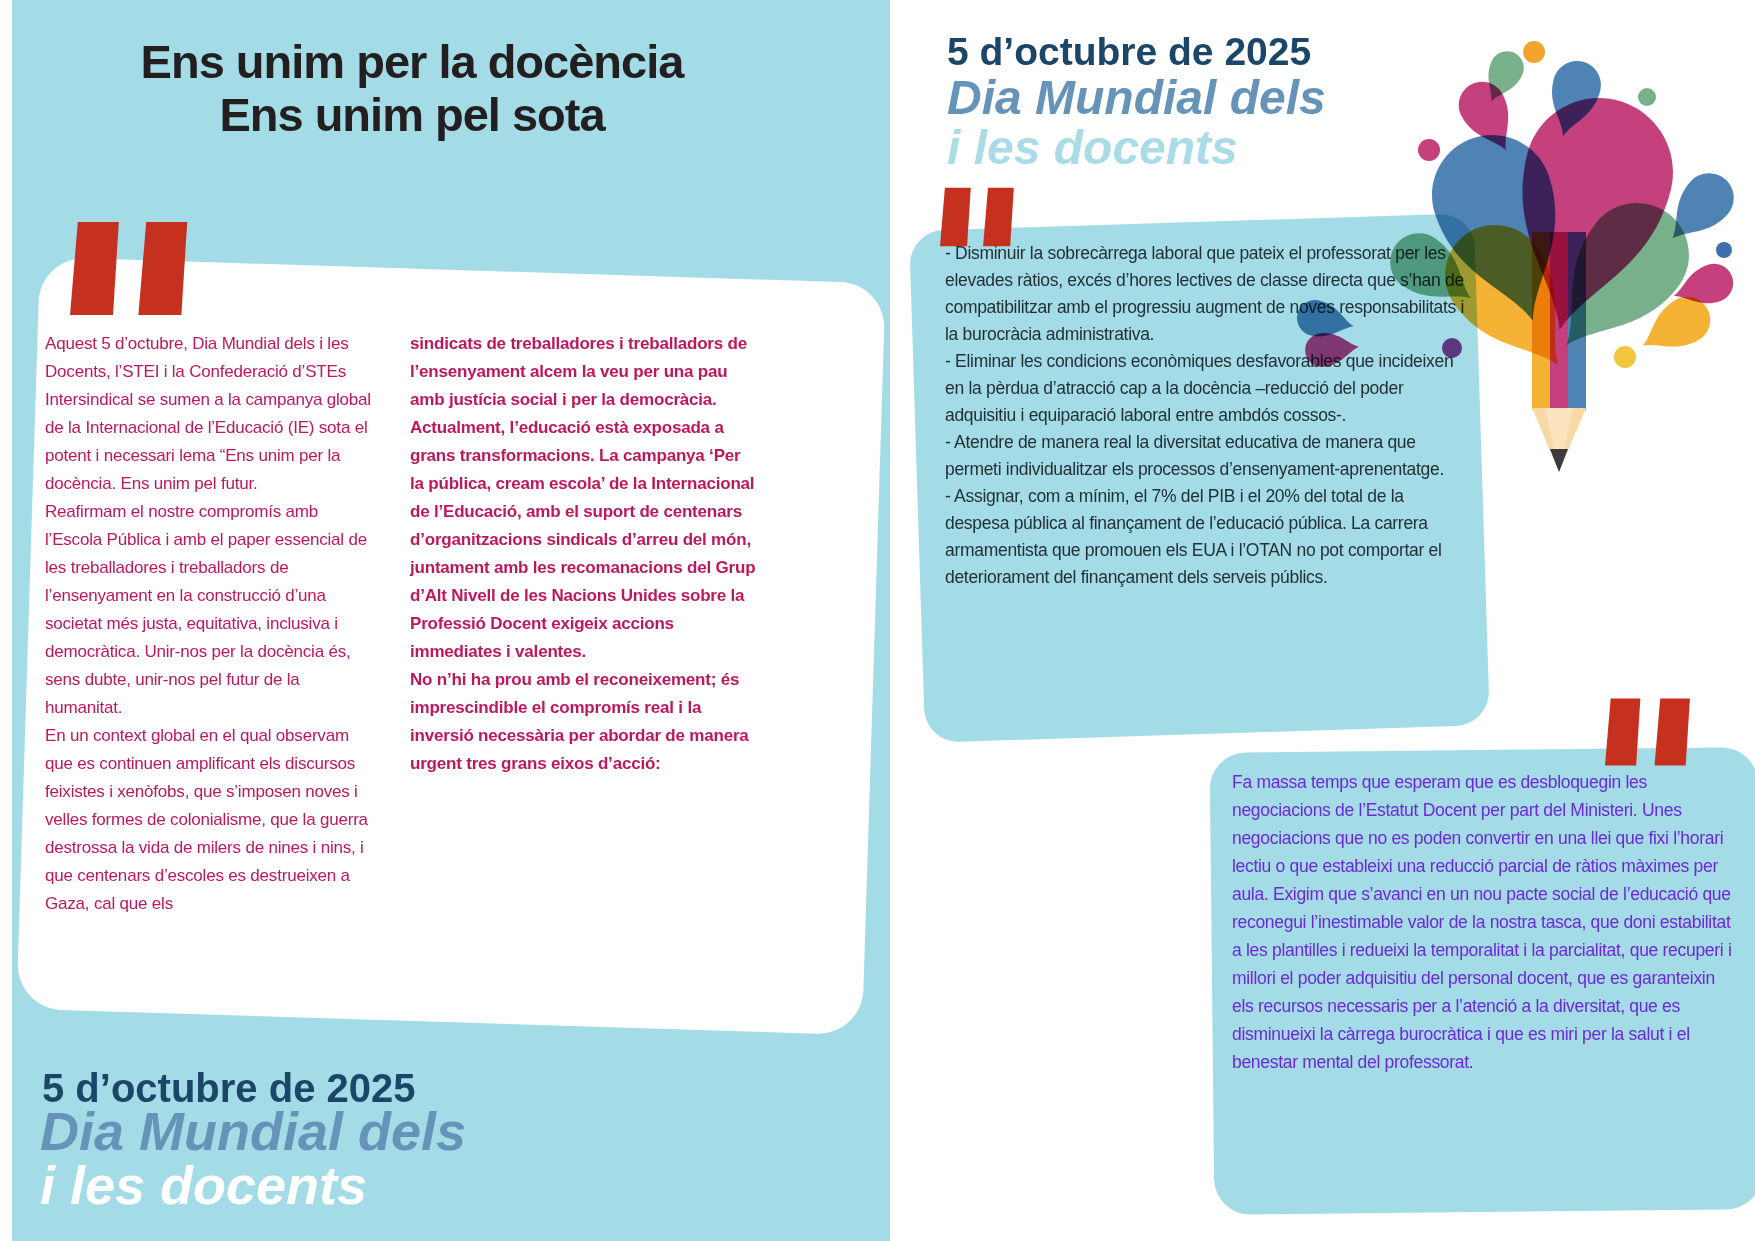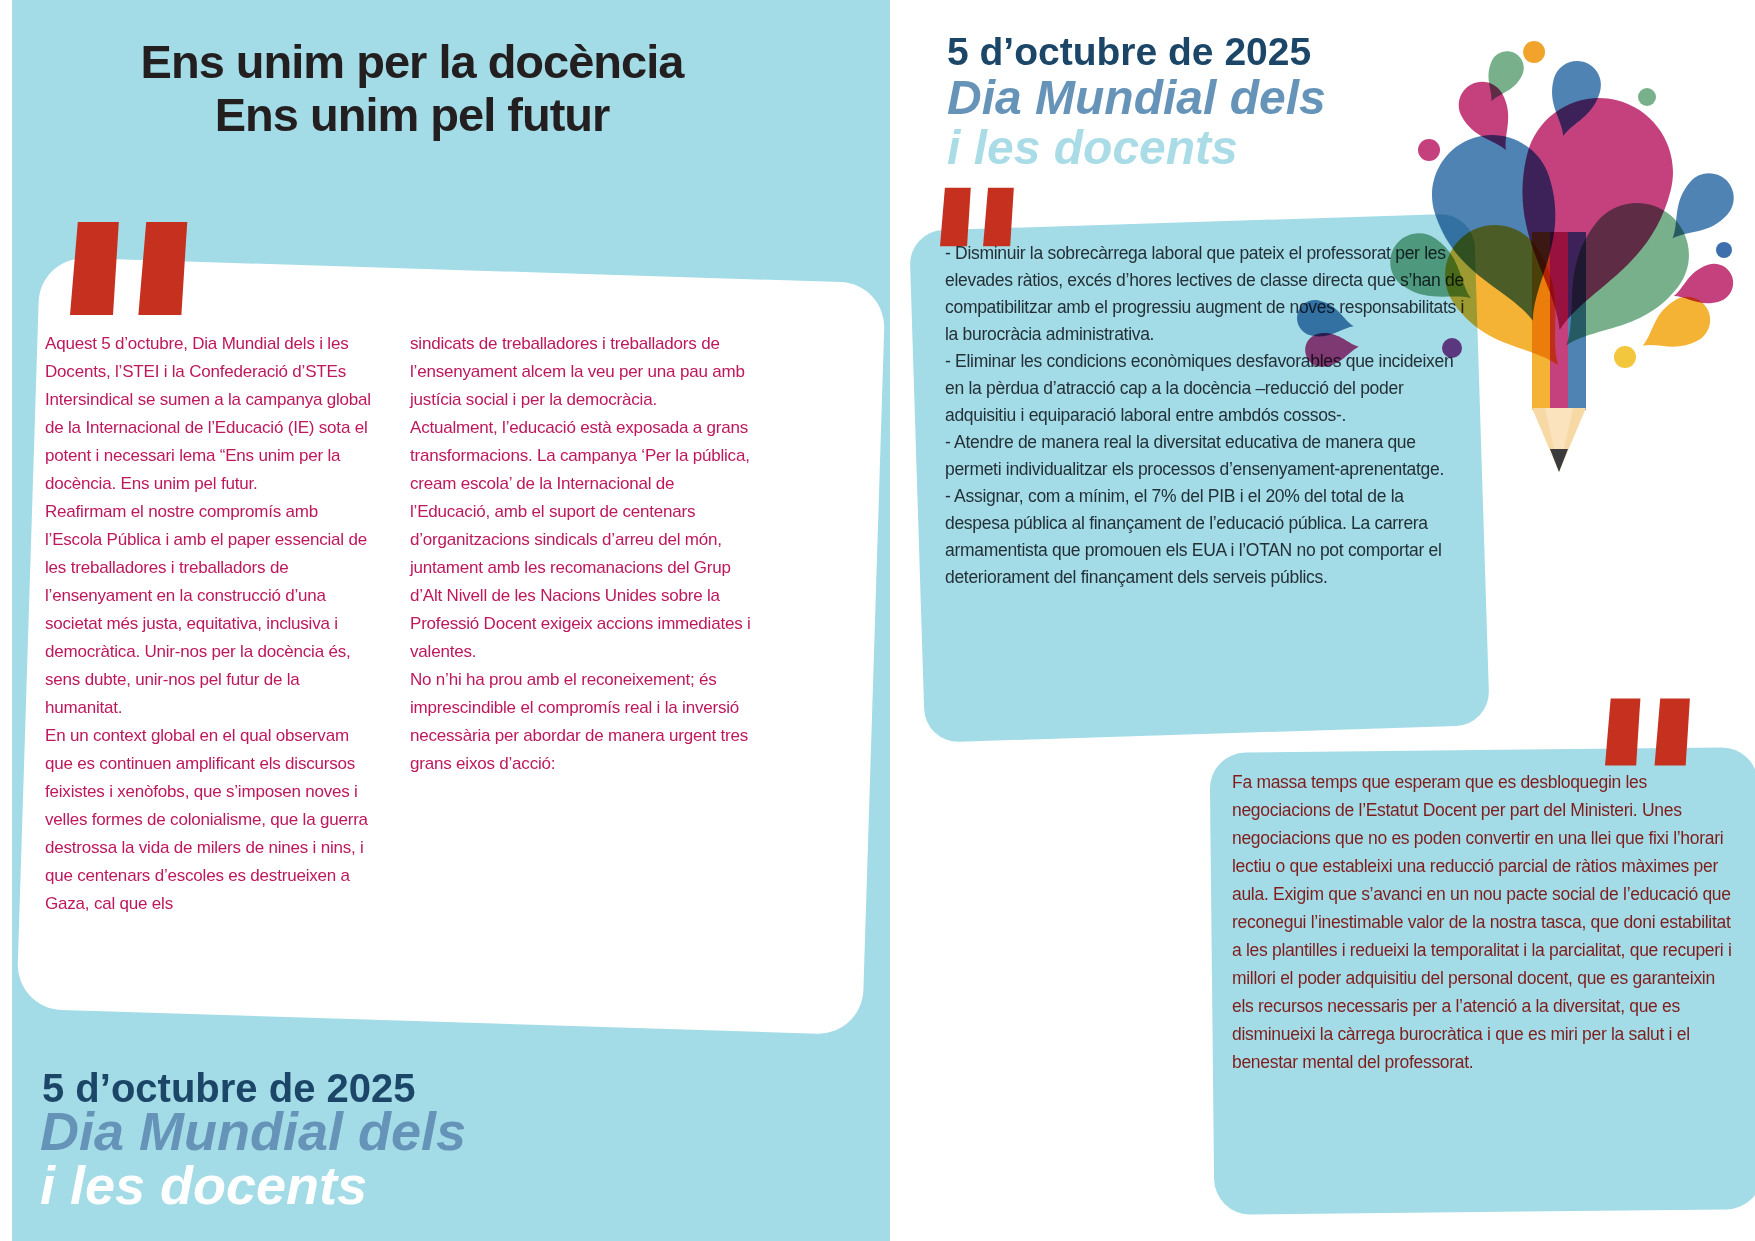--- a/index.html
+++ b/index.html
@@ -17,53 +17,53 @@
   .quote polygon{fill:var(--quote-red,#c5301f);}
   .q-left{left:58px;top:222px;}
   .q-right1{left:928px;top:186px;}
   .q-right2{left:1593px;top:697px;}
   .white-box-bg{
     position:absolute;left:16px;top:270px;width:846px;height:752px;background:#fff;
     border-radius:45px;transform:rotate(1.8deg);
   }
   .body-text{white-space:pre-line;font-size:17px;line-height:28px;letter-spacing:-0.2px;color:#be185d;}
   .col1{position:absolute;left:33px;top:330px;width:332px;}
-  .col2{position:absolute;left:398px;top:330px;width:348px;}
+  .col2{position:absolute;left:398px;top:330px;width:348px;font-weight:bold;}
   .footer-date{position:absolute;left:30px;top:1066px;font-size:40px;font-weight:bold;color:var(--dark-blue,#1c4668);}
   .footer-t1{position:absolute;left:28px;top:1104px;font-size:54px;line-height:1;font-weight:bold;font-style:italic;color:var(--steel-blue,#6693b8);}
   .footer-t2{position:absolute;left:28px;top:1158px;font-size:54px;line-height:1;font-weight:bold;font-style:italic;color:#ffffff;}
   
   .right-page{position:absolute;left:878px;top:0;width:877px;height:1241px;background:#fff;}
   .hdr-date{position:absolute;left:935px;top:30px;font-size:39px;font-weight:bold;color:var(--dark-blue,#1c4668);}
   .hdr-t1{position:absolute;left:935px;top:74px;font-size:48px;line-height:1;font-weight:bold;font-style:italic;color:var(--steel-blue,#6693b8);}
   .hdr-t2{position:absolute;left:935px;top:124px;font-size:48px;line-height:1;font-weight:bold;font-style:italic;color:var(--pale-cyan,#a9dce6);}
   .blue-box1-bg{
     position:absolute;left:905px;top:222px;width:565px;height:512px;background:var(--panel-blue,#a3dce6);
     border-radius:34px;transform:rotate(-1.8deg);
   }
   .box1-text{position:absolute;left:933px;top:240px;width:524px;font-size:17.5px;line-height:27px;letter-spacing:-0.3px;color:#243038;white-space:pre-line;}
   .blue-box2-bg{
     position:absolute;left:1200px;top:750px;width:548px;height:462px;background:var(--panel-blue,#a3dce6);
     border-radius:36px;transform:rotate(-0.6deg);
   }
-  .box2-text{position:absolute;left:1220px;top:768px;width:502px;font-size:17.5px;line-height:28px;letter-spacing:-0.3px;color:#7f1d1d;white-space:pre-line;}
+  .box2-text{position:absolute;left:1220px;top:768px;width:502px;font-size:17.5px;line-height:28px;letter-spacing:-0.3px;color:#6d28d9;white-space:pre-line;}
   
   .splash-art{position:absolute;left:1235px;top:0;width:520px;height:560px;}
   .splash-art .drop{mix-blend-mode:multiply;}
   .splash-art .stripe{mix-blend-mode:multiply;}
 </style>
 </head>
 <body>
 
 <div class="canvas">
 
   <div class="left-page">
     <div class="left-title">
       <div>Ens unim per la docència</div>
-      <div>Ens unim pel futur</div>
+      <div>Ens unim pel sota</div>
     </div>
 
     <div class="white-box-bg"></div>
 
     <svg class="quote q-left" width="127" height="93" viewBox="0 0 130 95">
       <polygon points="8,0 50,0 44,95 0,95"></polygon>
       <polygon points="78,0 120,0 114,95 70,95"></polygon>
     </svg>
 
     <div class="body-text col1">Aquest 5 d’octubre, Dia Mundial dels i les Docents, l’STEI i la Confederació d’STEs Intersindical se sumen a la campanya global de la Internacional de l’Educació (IE) sota el potent i necessari lema “Ens unim per la docència. Ens unim pel futur.

